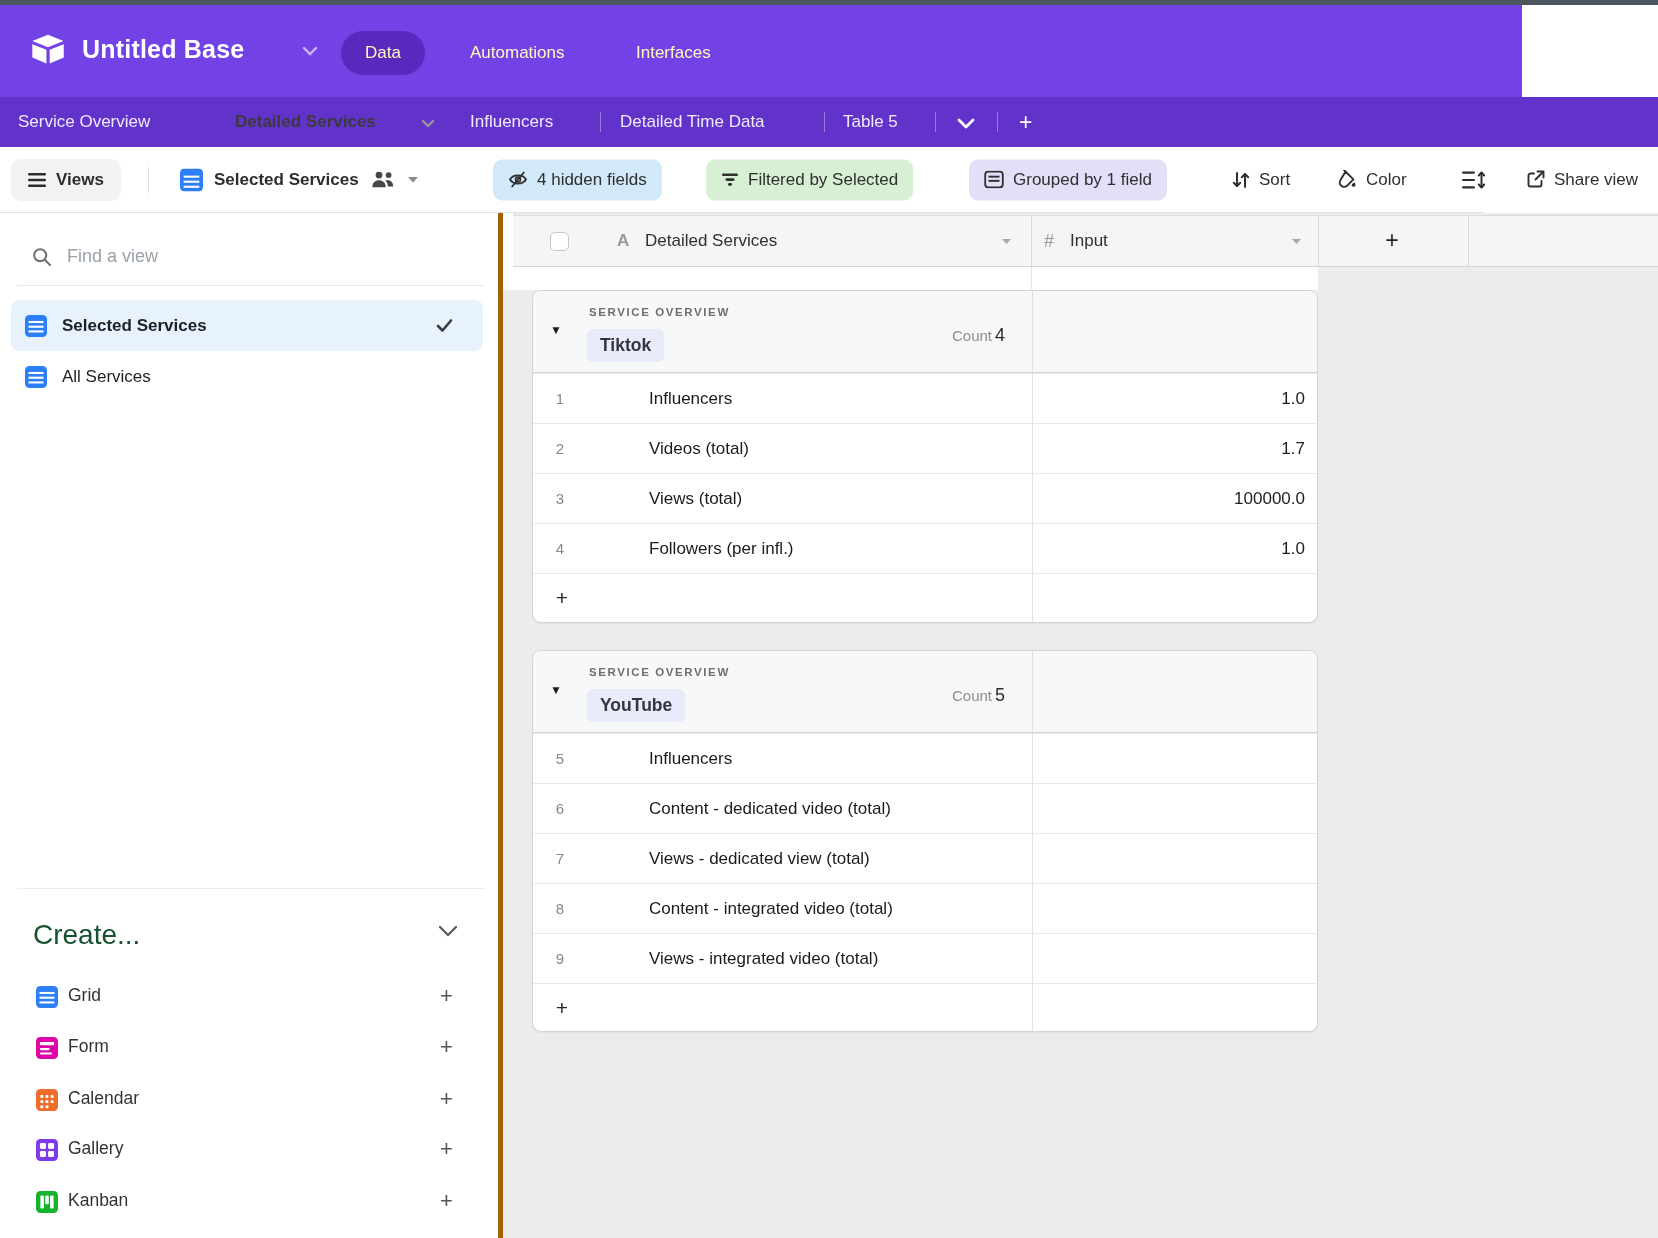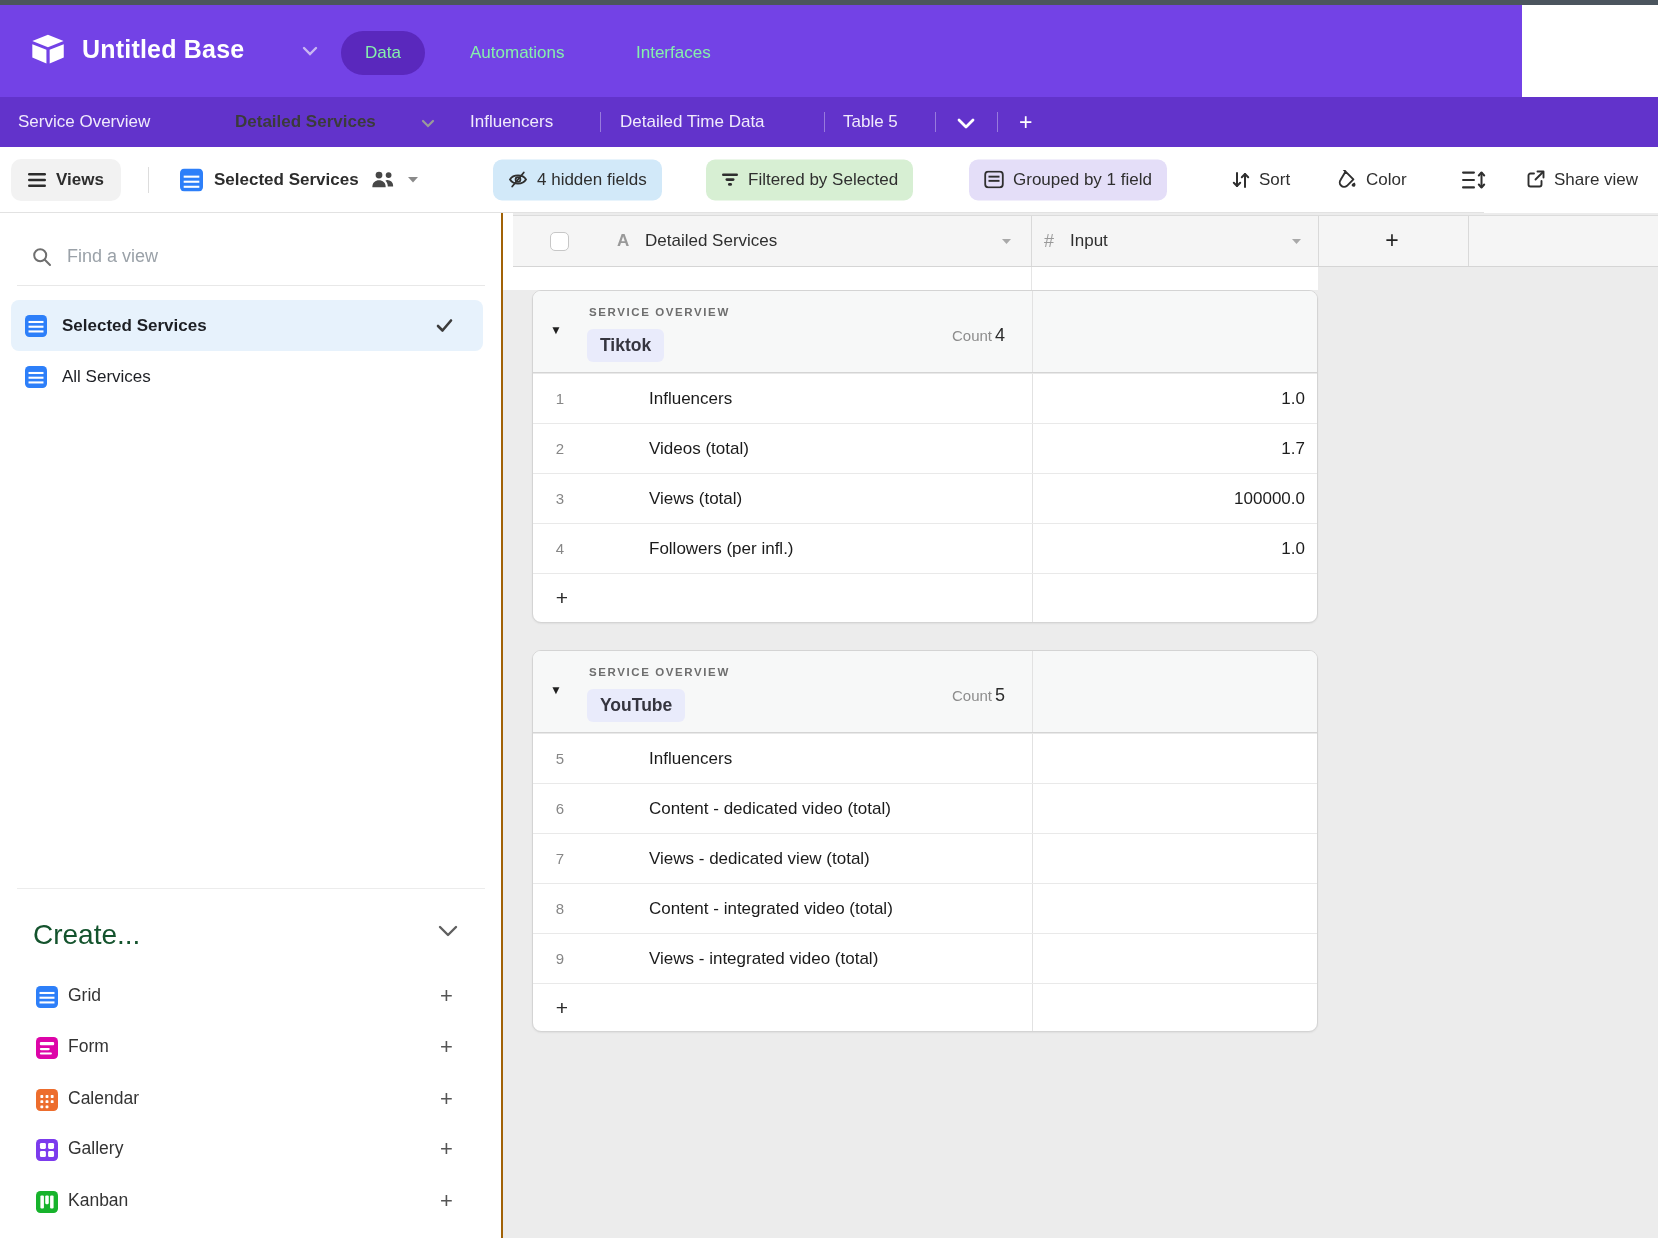--- a/index.html
+++ b/index.html
@@ -6,21 +6,21 @@
   html,body { width:1658px; height:1238px; overflow:hidden; }
   body { font-family:"Liberation Sans", sans-serif; background:#fff; position:relative; }
   .abs { position:absolute; }
 
   
   #os-strip { left:0; top:0; width:1658px; height:5px; background:var(--os_strip,#4b555e); }
   #topbar { left:0; top:5px; width:1522px; height:92px; background:var(--brand_purple,#7342e6); }
   #topbar .logo { left:30px; top:28px; }
   #base-title { left:82px; top:30px; color:#fff; font-size:25px; font-weight:700; letter-spacing:.2px; }
   #title-chevron { left:302px; top:41px; }
-  .nav-item { top:26px; height:44px; line-height:44px; color:#86efac; font-size:17px; border-radius:22px; padding:0 24px; }
+  .nav-item { top:26px; height:44px; line-height:44px; color:#fef9c3; font-size:17px; border-radius:22px; padding:0 24px; }
   #nav-data { left:341px; background:var(--nav_active_purple,#5a28bd); }
   #nav-automations { left:446px; }
   #nav-interfaces { left:612px; }
 
   
   #tabstrip { left:0; top:97px; width:1658px; height:50px; background:var(--tabstrip_purple,#6233cb); }
   .ttab { top:0; height:50px; line-height:50px; color:#f0eafc; font-size:17px; }
   #tab-active { left:209px; width:246px; background:#fff; border-radius:7px 7px 0 0; }
   #tab-active .lbl { position:absolute; left:26px; top:0; line-height:50px; color:#3b3b3b; font-size:17px; font-weight:700; }
   #tab-active .chev { position:absolute; right:20px; top:22px; }
@@ -37,21 +37,21 @@
   #view-switcher .t { font-size:17px; font-weight:700; color:#2d2d2d; }
   .pill { height:41px; border-radius:9px; padding:0 15px; gap:9px; font-size:17px; color:#2f2f2f; }
   #pill-hidden { left:493px; background:var(--pill_blue,#d2e9f9); }
   #pill-filter { left:706px; background:var(--pill_green,#d7efd3); }
   #pill-group  { left:969px; background:var(--pill_purple,#e4def8); }
   .tb-btn { gap:9px; font-size:17px; color:#2f2f2f;text-align:right; }
   #sort-btn { left:1232px; } #color-btn { left:1337px; }
   #rowheight-btn { left:1462px; } #share-btn { left:1526px; }
 
   
-  #sidebar { left:0; top:213px; width:503px; height:1025px; background:#fff; border-right:2px solid #a16207; }
+  #sidebar { left:0; top:213px; width:503px; height:1025px; background:#fff; border-right:5px solid #a16207; }
   #search-row { left:32px; top:33px; display:flex; align-items:center; gap:15px; }
   #search-row .ph { font-size:18px; color:#9aa1a8; }
   #search-divider { left:17px; top:72px; width:468px; height:1px; background:#e8e8e8; }
   .view-row { left:11px; width:472px; height:51px; border-radius:8px; display:flex; align-items:center; }
   #view-row-0 { top:87px; background:var(--selected_view_bg,#e7f2fc); }
   #view-row-1 { top:138px; }
   .view-row .vicon { margin-left:14px; }
   .view-row .vlbl { margin-left:15px; font-size:17px; color:#1d1f24; }
   #view-row-0 .vlbl { font-weight:700; }
   .view-row .vcheck { margin-left:auto; margin-right:30px; }

